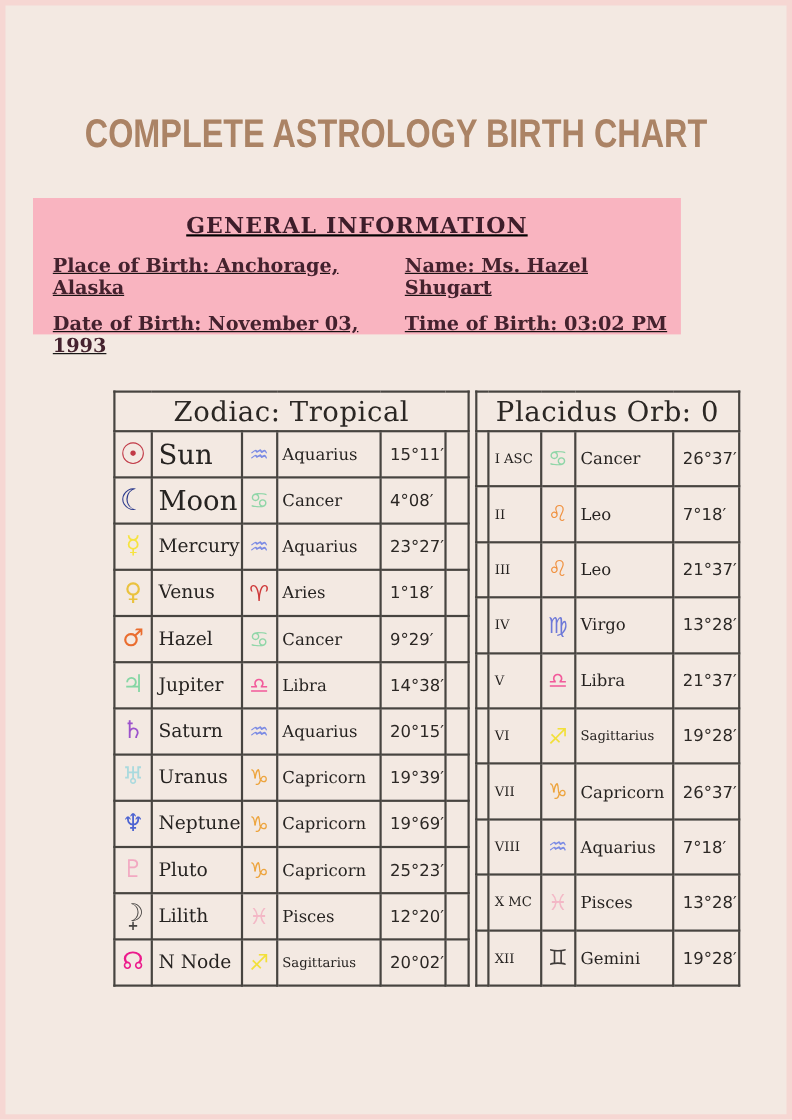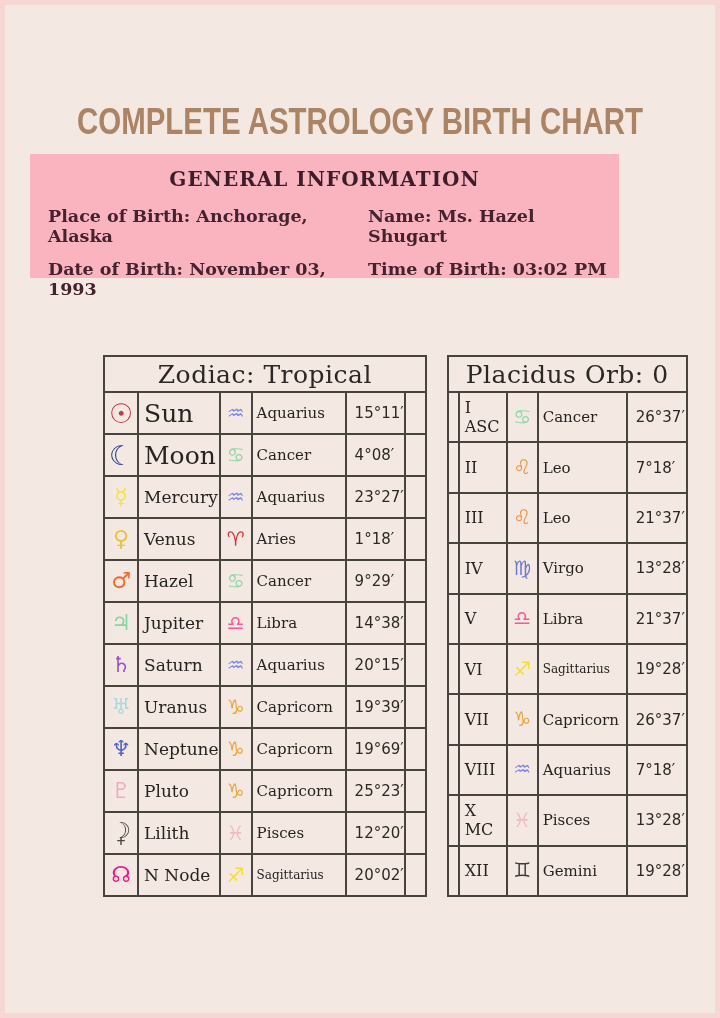--- a/index.html
+++ b/index.html
@@ -14,35 +14,36 @@
   .title {
     position:absolute; top:101px; left:0; width:100%;
     text-align:center;
     font-family:"Liberation Sans", sans-serif;
     font-weight:bold; font-size:32px; letter-spacing:0px;
     color: var(--title, #ab8365);
     transform: scale(0.92, 1.14); transform-origin:50% 0;
     margin:0;
   }
   .info-box {
-    position:absolute; left:30px; top:154px; width:589px; height:124px;
+    position:absolute; left:30px; top:180px; width:589px; height:124px;
     background: var(--info_bg, #f9b4c0);
+    text-decoration: underline;
   }
   .info-heading {
     margin:0; padding-top:13px; text-align:center;
     font-size:20px; font-weight:bold; letter-spacing:1px;
     color: var(--info_heading, #3d1d2a);
   }
   .info-grid {
     display:grid; grid-template-columns: 320px 1fr;
     padding:15px 8px 0 18px; row-gap:13px;
     font-size:17.5px; font-weight:600;
     color: var(--info_text, #44222e);
   }
-  .tables { position:absolute; left:103px; top:355px; display:flex; gap:20px; }
+  .tables { position:absolute; left:103px; top:355px; display:flex; gap:5px; }
   table { border-collapse:collapse; table-layout:fixed; }
   th, td { border:2px solid var(--table_border, #474440); padding:0; }
   th.tbl-title {
     height:34px; font-size:25px; font-weight:normal;
     color:#2b2724; letter-spacing:0.5px;
   }
   tbody td { height:40px; color: var(--table_text, #262321); }
   .icon-cell, .sicon-cell { text-align:center; vertical-align:middle; }
   .sym {
     font-family:"DejaVu Sans", sans-serif;
@@ -53,21 +54,21 @@
   .sym.stack { display:inline-flex; flex-direction:column; align-items:center; }
   .stack .sub { font-size:12px; font-weight:bold; margin-top:-7px; line-height:1; }
   .name-cell { font-size:17px; padding-left:5px; }
   .name-cell.big { font-size:25px; }
   .sign-cell { font-size:15px; padding-left:4px; }
   .sign-cell.small { font-size:12px; }
   .deg-cell {
     font-family:"DejaVu Sans", sans-serif;
     font-size:15px; padding-left:8px; color:#2c2825;margin-top:26px;
   }
-  .house-cell { font-size:16px; padding-left:5px; }
+  .house-cell { font-size:12px; padding-left:5px; }
   .spacer-cell { }
 </style>
 </head>
 <body>
 
 <div class="page">
 
   <h1 class="title">COMPLETE ASTROLOGY BIRTH CHART</h1>
 
   <div class="info-box">

